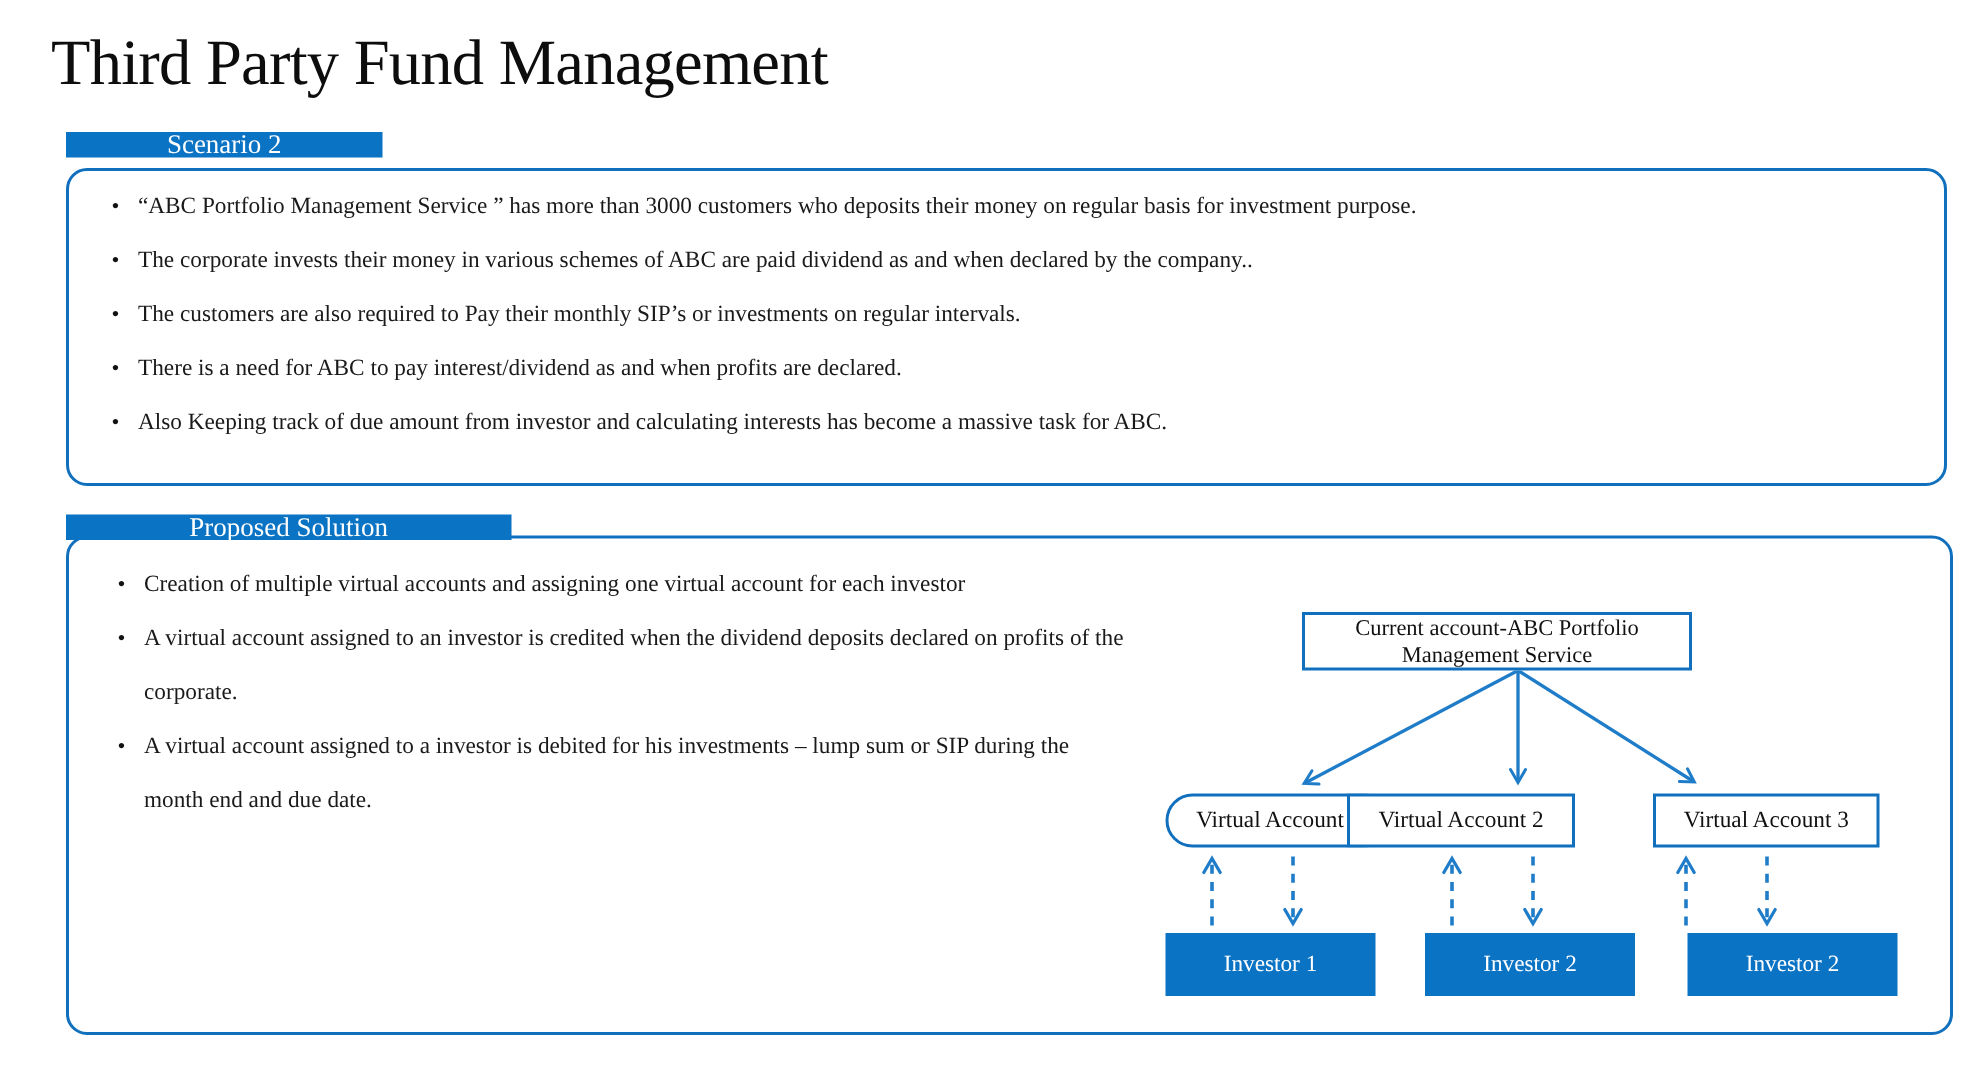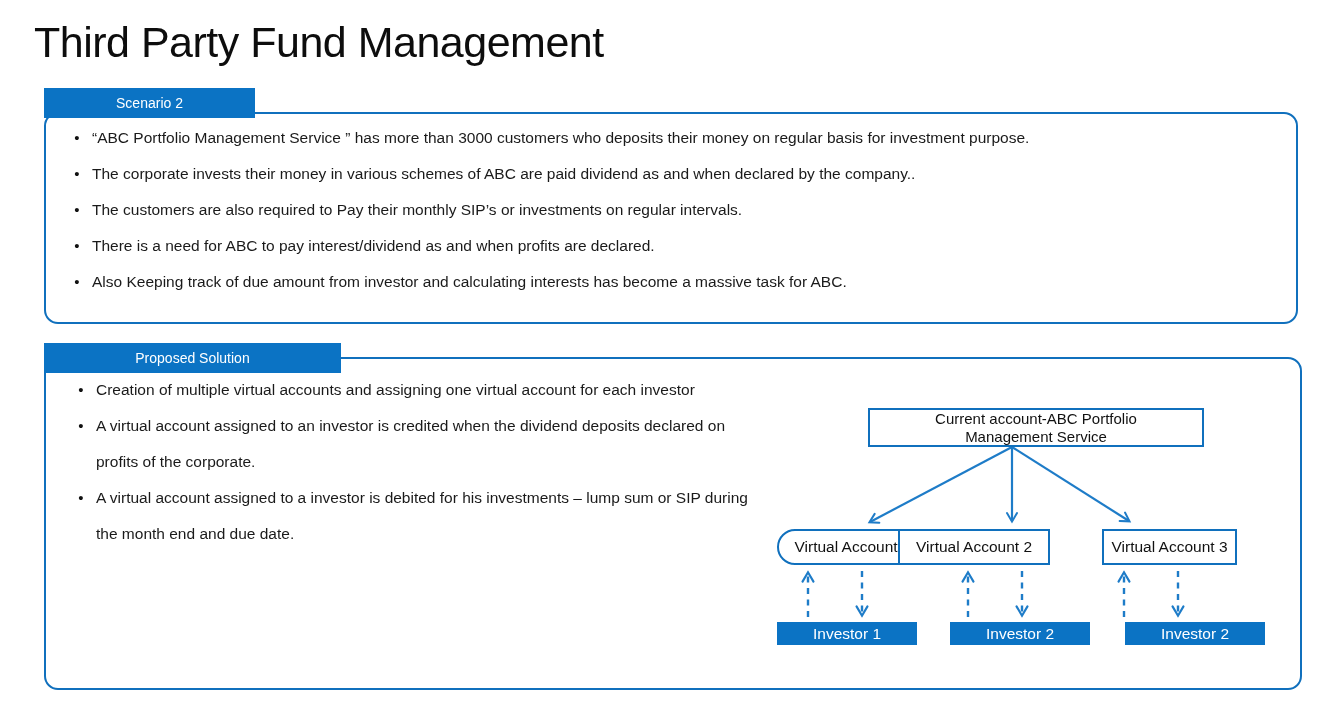--- a/index.html
+++ b/index.html
@@ -1,27 +1,27 @@
 <!DOCTYPE html>
 <html style="--accent-blue: #0b73c4; --border-blue: #1070bd; --arrow-blue: #1e7cc8; --text: #1a1a1a;"><head>
 <meta charset="utf-8">
 <style>
   html,body{margin:0;padding:0;background:#fff;}
   .slide{
     position:relative;width:1324px;height:710px;background:#ffffff;overflow:hidden;
-    font-family:Liberation Sans, sans-serif;color:#1a1a1a;
+    font-family:Liberation Serif, serif;color:#1a1a1a;
   }
   .title{
     position:absolute;left:34px;top:18px;margin:0;
     font-size:43px;font-weight:400;letter-spacing:-0.5px;color:#0d0d0d;
   }
   .tab{
-    position:absolute;height:30px;background:var(--accent-blue,#0b73c4);
+    position:absolute;height:17px;background:var(--accent-blue,#0b73c4);
     display:flex;align-items:center;justify-content:center;z-index:4;
-    color:#ffffff;font-size:14px;
+    color:#ffffff;font-size:18px;
   }
   .tab-scenario{left:44px;top:88px;width:211px;}
   .tab-solution{left:44px;top:343px;width:297px;justify-content:center;}
   .panel{
     position:absolute;background:#ffffff;border:2.5px solid var(--border-blue,#1070bd);
     border-radius:14px;box-sizing:border-box;z-index:1;
   }
   .panel-scenario{left:44px;top:112px;width:1254px;height:212px;}
   .panel-solution{left:44px;top:357px;width:1258px;height:333px;}
   ul.bullets{list-style:none;margin:0;padding:0;}
@@ -30,28 +30,28 @@
   .bullets .btext{flex:1;}
   .bullets-scenario{position:absolute;left:62px;top:120px;width:1200px;z-index:2;}
   .bullets-solution{position:absolute;left:66px;top:372px;width:690px;z-index:2;}
   .arrows{position:absolute;left:0;top:0;z-index:2;pointer-events:none;color:var(--arrow-blue,#1e7cc8);}
   .dbox{
     position:absolute;box-sizing:border-box;background:#ffffff;
     border:2px solid var(--border-blue,#1070bd);z-index:3;
     display:flex;align-items:center;justify-content:center;text-align:center;
     font-size:15px;color:#111;
   }
-  .root-box{left:868px;top:408px;width:336px;height:39px;line-height:18px;}
+  .root-box{left:868px;top:408px;width:260px;height:39px;line-height:18px;}
   .root-box .btext{width:250px;}
   .va{top:529px;height:36px;font-size:15.5px;}
   .va1{left:777px;width:151px;border-radius:18px;}
   .va2{left:898px;width:152px;}
-  .va3{left:1102px;width:135px;text-align:center;}
+  .va3{left:1102px;width:151px;text-align:center;}
   .ibox{
-    position:absolute;top:622px;width:140px;height:23px;box-sizing:border-box;z-index:3;
+    position:absolute;top:622px;width:140px;height:42px;box-sizing:border-box;z-index:3;
     background:var(--accent-blue,#0b73c4);color:#ffffff;font-size:15.5px;
     display:flex;align-items:center;justify-content:center;
   }
   .i1{left:777px;} .i2{left:950px;} .i3{left:1125px;}
 </style>
 </head>
 <body>
 
 <div class="slide">
 

